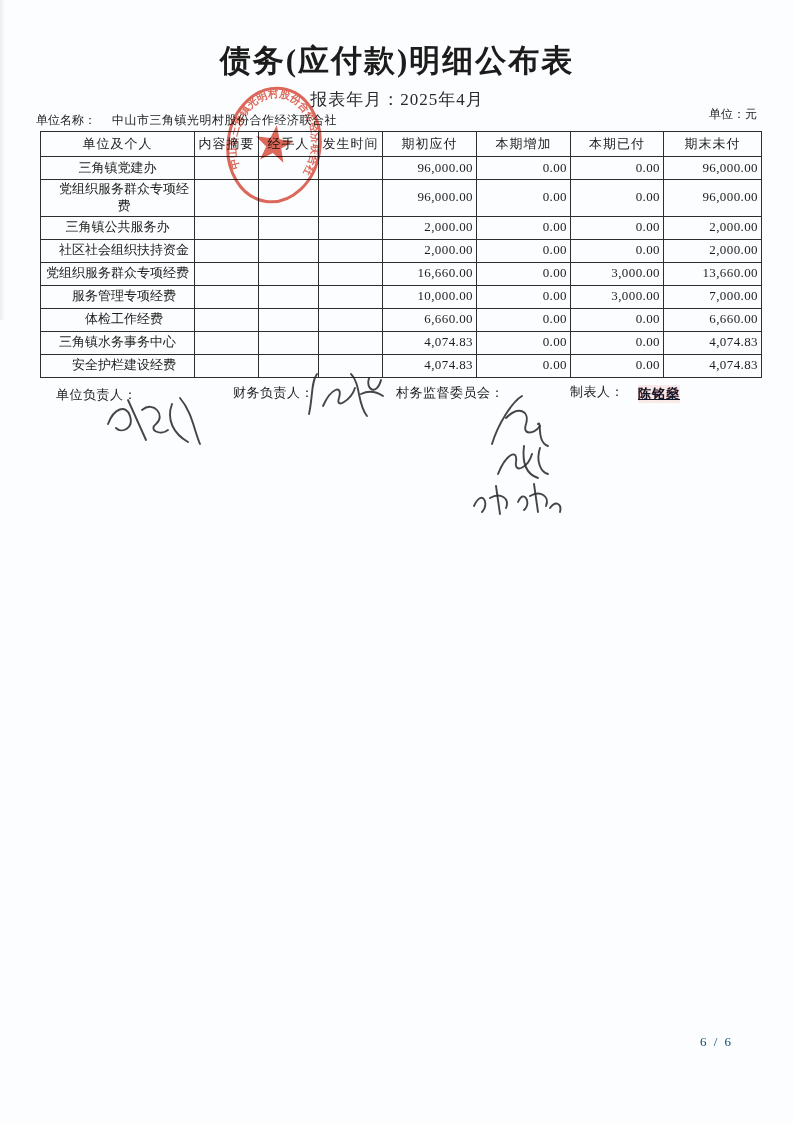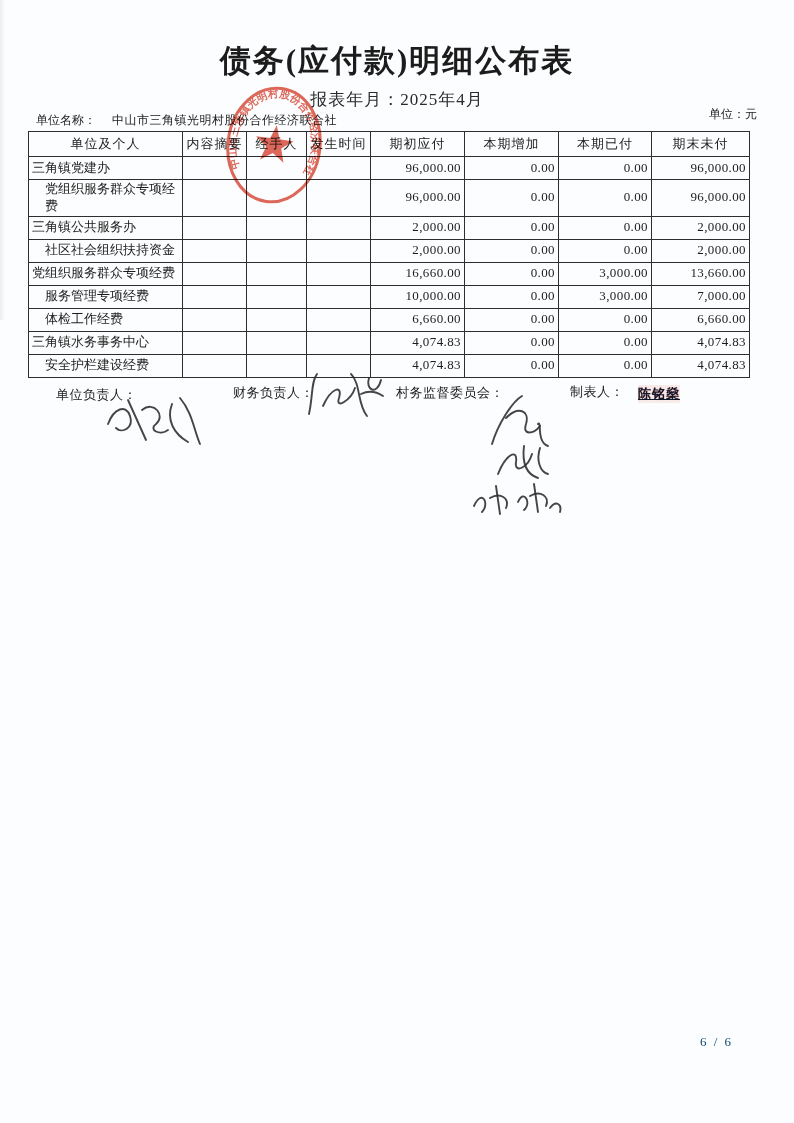--- a/index.html
+++ b/index.html
@@ -23,29 +23,29 @@
     text-align:center; font-size:17px; color:#2a2a2a; letter-spacing:1px;
   }
   .unit-line{
     position:absolute; top:106px; left:36px; width:721px; height:24px;
     font-size:12px;
   }
   .unit-name-label{ position:absolute; left:0; top:6px; }
   .unit-name{ position:absolute; left:76px; top:6px; letter-spacing:0.5px; }
   .unit-currency{ position:absolute; right:0; top:0px; }
   table.main{
-    position:absolute; top:131px; left:28px; width:721px;
+    position:absolute; top:131px; left:40px; width:721px;
     border-collapse:collapse; table-layout:fixed; font-size:13px;
   }
   table.main th, table.main td{
     border:1px solid #2e2e2e; padding:1px 3px; height:23px;
     overflow:hidden; line-height:1.3; font-weight:normal;
   }
   table.main th{ text-align:center; height:25px; letter-spacing:1px; }
-  td.name{ text-align:left; padding-left:4px; }
+  td.name{ text-align:center; padding-left:4px; }
   tr.lvl1 td.name{ padding-left:16px; }
   td.num{ text-align:right; padding-right:5px; letter-spacing:0.4px; }
   .footer-line{ position:absolute; left:0; top:0; width:794px; font-size:13px; }
   .footer-label{ position:absolute; white-space:nowrap; letter-spacing:0.5px; }
   .lbl-unit-head{ left:56px; top:386px; }
   .lbl-finance-head{ left:233px; top:384px; }
   .lbl-supervision{ left:396px; top:384px; }
   .lbl-tabulator{ left:570px; top:383px; }
   .tabulator-name{
     position:absolute; left:638px; top:385px;

